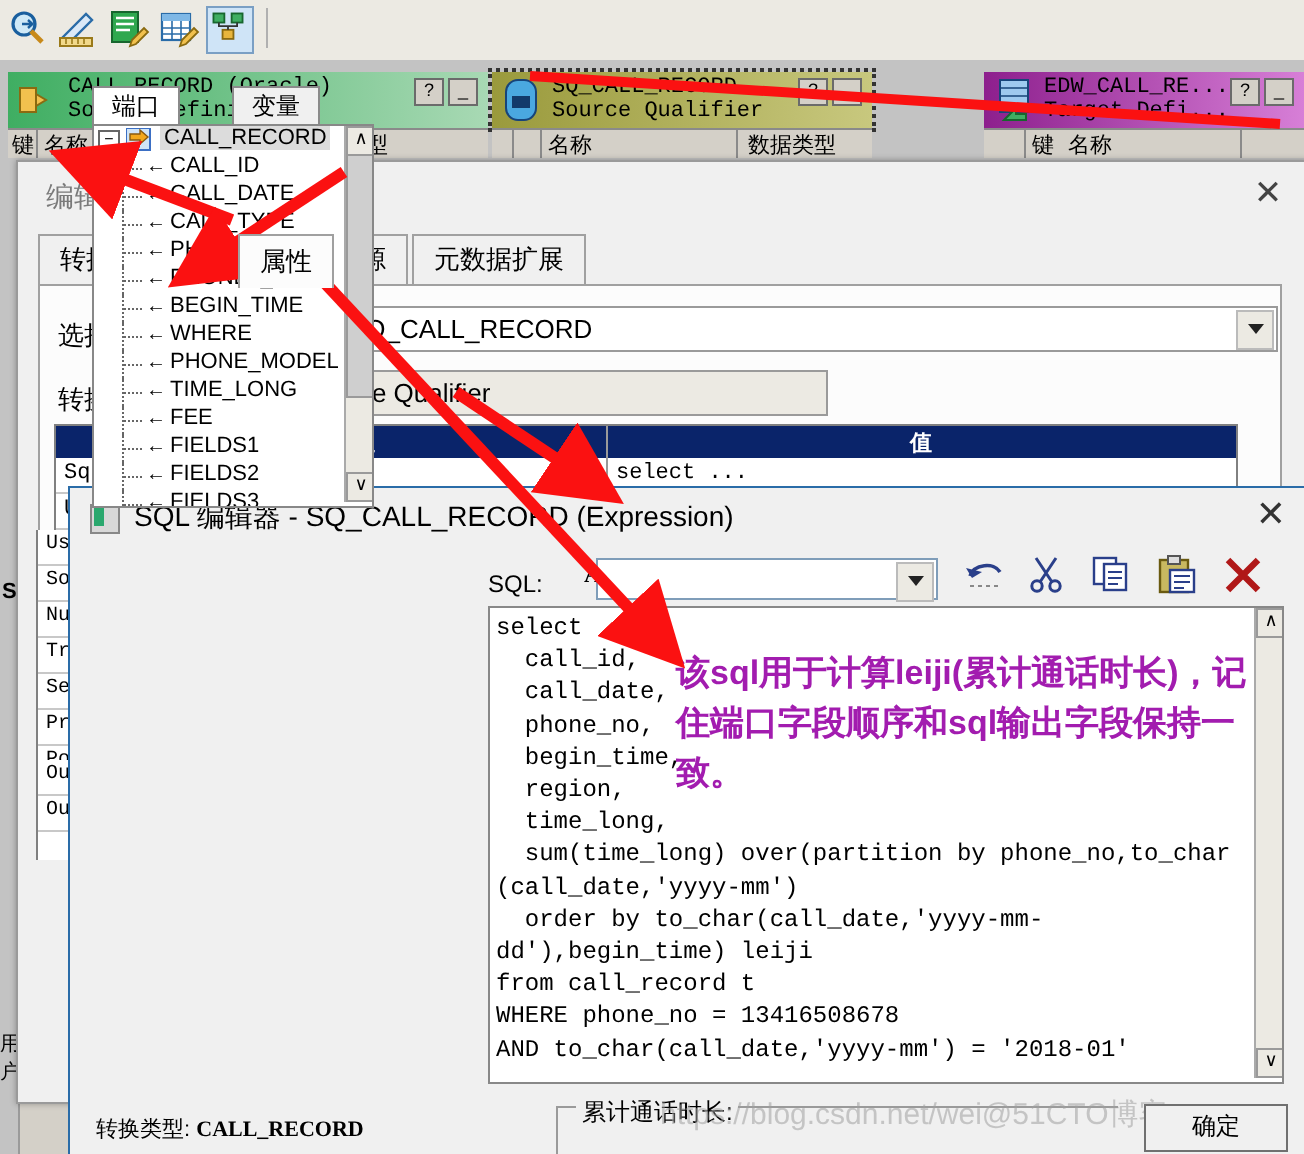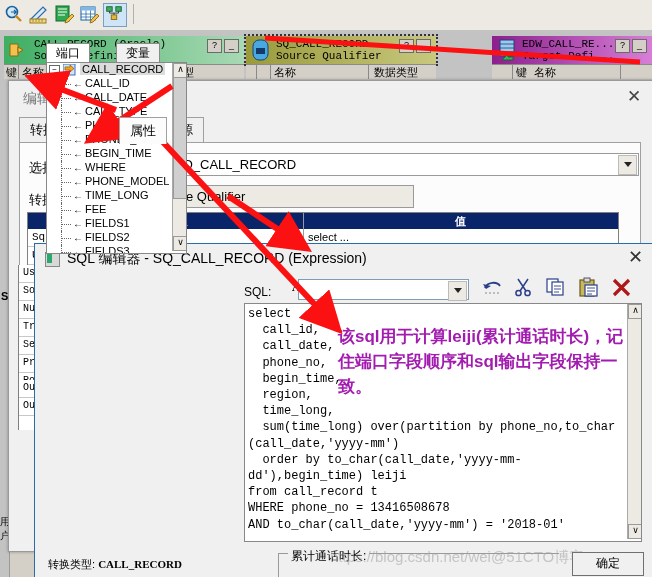--- a/index.html
+++ b/index.html
@@ -54,21 +54,21 @@
   .fbox .v{position:absolute;left:4px;top:3px;font-size:13px;white-space:nowrap;}
   .combo-arrow{position:absolute;right:1px;top:1px;width:17px;height:18px;background:#eceae3;border:1px solid #bbb;}
 
   
   #propgrid{position:absolute;left:18px;top:131px;width:590px;height:110px;border:1px solid #808080;background:#fff;overflow:hidden;}
   .gridhead{height:16px;background:#0a246a;color:#fff;font-weight:bold;font-size:11px;position:relative;}
   .gridhead .c1{position:absolute;left:0;top:1px;width:275px;text-align:center;}
   .gridhead .c2{position:absolute;left:276px;top:1px;width:313px;text-align:center;}
   .gridrow{height:17px;border-bottom:1px solid #c8c8c8;position:relative;}
   .gridrow .k{position:absolute;left:4px;top:2px;font-size:11px;font-family:"Liberation Mono","DejaVu Sans Mono",monospace;white-space:nowrap;}
-  .gridrow .vv{position:absolute;left:280px;top:2px;font-size:11px;font-family:Liberation Sans, sans-serif;}
+  .gridrow .vv{position:absolute;left:280px;top:2px;font-size:11px;font-family:Liberation Mono, monospace;}
   .gridvsep{position:absolute;left:275px;top:0;width:1px;height:110px;background:#9a9a9a;}
   #gridscroll{position:absolute;right:18px;top:213px;width:13px;height:30px;background:#eceae3;border:1px solid #9a9a9a;text-align:center;font-size:10px;}
   #gridopen{position:absolute;left:594px;top:232px;width:14px;height:14px;background:#eceae3;border:1px solid #555;text-align:center;font-size:9px;line-height:13px;}
 
   
   #sqlwin{left:34px;top:243px;width:618px;height:334px;background:#f0f0f0;border:1px solid #2a6ca8;}
   #sqlwin .wtitlebar{position:absolute;left:0;top:0;width:100%;height:30px;background:#f0f0f0;}
   #sqlwin .wicon{position:absolute;left:10px;top:8px;width:13px;height:13px;background:#d8d8d8;border:1px solid #888;}
   #sqlwin .wicon i{position:absolute;left:1px;top:1px;width:5px;height:9px;background:#2aa86e;display:block;}
   #sqlwin .wtitle{position:absolute;left:32px;top:6px;font-size:14px;}
@@ -223,20 +223,21 @@
 
 <div class="abs" id="editdlg">
   <div class="dlgtitle">编辑转换</div>
   <div class="dlgclose">✕</div>
 
   <div class="tabstrip">
     <div class="tab">转换</div>
     <div class="tab">端口</div>
     <div class="tab active">属性</div>
     <div class="tab">源</div>
+    <div class="tab">元数据扩展</div>
   </div>
 
   <div class="tabbody"></div>
 
   <div class="flabel" style="left:20px;top:78px">选择转换(S):</div>
   <div class="fbox" style="left:138px;top:72px;width:490px;height:21px">
     <span class="abs" style="left:5px;top:3px;color:#0047ab;font-weight:bold;font-size:12px">SQ</span>
     <div class="v" style="left:26px">SQ_CALL_RECORD</div>
     <div class="combo-arrow">
         <div class="caret-dn" style="margin:6px auto 0"></div>

